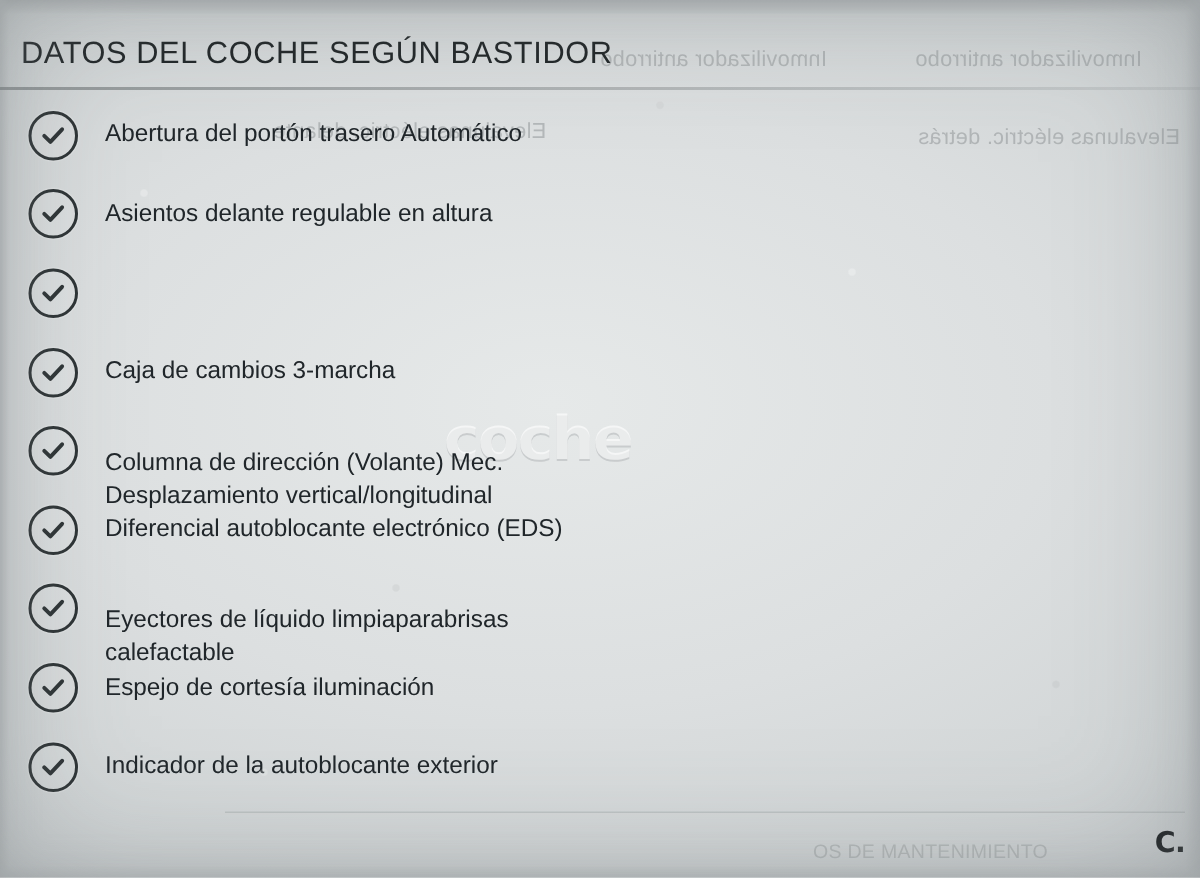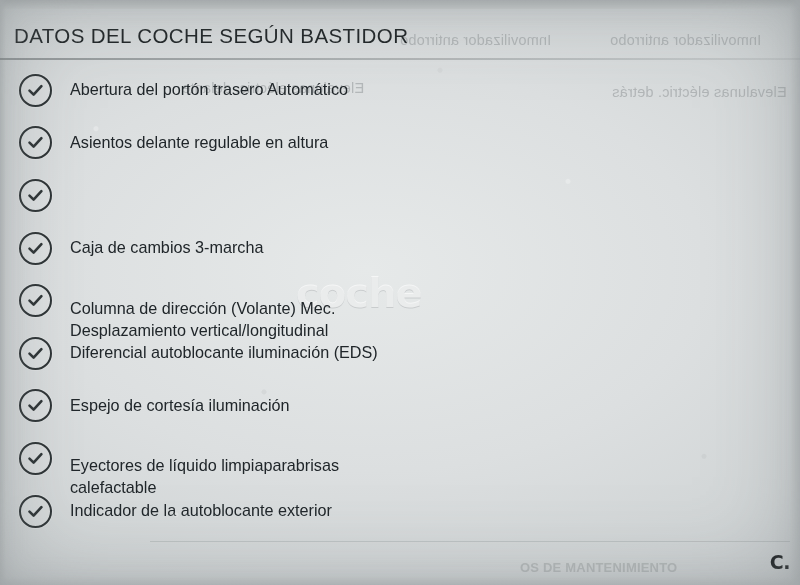--- a/index.html
+++ b/index.html
@@ -77,21 +77,21 @@
     font-size: 14.5px;
     white-space: nowrap;
     pointer-events: none;
     transform: scaleX(-1);
     letter-spacing: .2px;
   }
   .ghost.g1 { left: 182px; top: 80px; }
   .ghost.g2 { left: 400px; top: 32px; }
   .ghost.g3 { left: 610px; top: 32px; }
   .ghost.g4 { left: 612px; top: 84px; }
-  .ghost.g5 { left: 520px; top: 560px; transform: none; color: rgba(120,126,128,0.33); font-size: 13px; font-weight: bold; }
+  .ghost.g5 { left: 542px; top: 560px; transform: none; color: rgba(120,126,128,0.33); font-size: 13px; }
 
   
   .ghost-rule {
     position: absolute;
     left: 150px; top: 541px;
     width: 640px; height: 1px;
     background: rgba(130,136,138,0.28);
   }
 
   
@@ -260,44 +260,44 @@
     </div>
 
     <div class="row">
       <div class="check-cell">
         <span class="check">
           <svg width="17" height="17" viewBox="0 0 17 17" aria-hidden="true">
               <path d="M2.5 8.6 L6.6 12.6 L14.4 4.2" fill="none" stroke="#2a3032" stroke-width="2.6" stroke-linecap="round" stroke-linejoin="round"></path>
             </svg>
         </span>
       </div>
-      <div class="label">Diferencial autoblocante iluminación (EDS)</div>
-    </div>
-
-    <div class="row">
-      <div class="check-cell">
-        <span class="check">
-          <svg width="17" height="17" viewBox="0 0 17 17" aria-hidden="true">
-              <path d="M2.5 8.6 L6.6 12.6 L14.4 4.2" fill="none" stroke="#2a3032" stroke-width="2.6" stroke-linecap="round" stroke-linejoin="round"></path>
-            </svg>
-        </span>
-      </div>
-      <div class="label">Espejo de cortesía iluminación</div>
+      <div class="label">Diferencial autoblocante electrónico (EDS)</div>
     </div>
 
     <div class="row two-line">
       <div class="check-cell">
         <span class="check">
           <svg width="17" height="17" viewBox="0 0 17 17" aria-hidden="true">
               <path d="M2.5 8.6 L6.6 12.6 L14.4 4.2" fill="none" stroke="#2a3032" stroke-width="2.6" stroke-linecap="round" stroke-linejoin="round"></path>
             </svg>
         </span>
       </div>
       <div class="label">Eyectores de líquido limpiaparabrisas
 calefactable</div>
+    </div>
+
+    <div class="row">
+      <div class="check-cell">
+        <span class="check">
+          <svg width="17" height="17" viewBox="0 0 17 17" aria-hidden="true">
+              <path d="M2.5 8.6 L6.6 12.6 L14.4 4.2" fill="none" stroke="#2a3032" stroke-width="2.6" stroke-linecap="round" stroke-linejoin="round"></path>
+            </svg>
+        </span>
+      </div>
+      <div class="label">Espejo de cortesía iluminación</div>
     </div>
 
     <div class="row">
       <div class="check-cell">
         <span class="check">
           <svg width="17" height="17" viewBox="0 0 17 17" aria-hidden="true">
               <path d="M2.5 8.6 L6.6 12.6 L14.4 4.2" fill="none" stroke="#2a3032" stroke-width="2.6" stroke-linecap="round" stroke-linejoin="round"></path>
             </svg>
         </span>
       </div>

